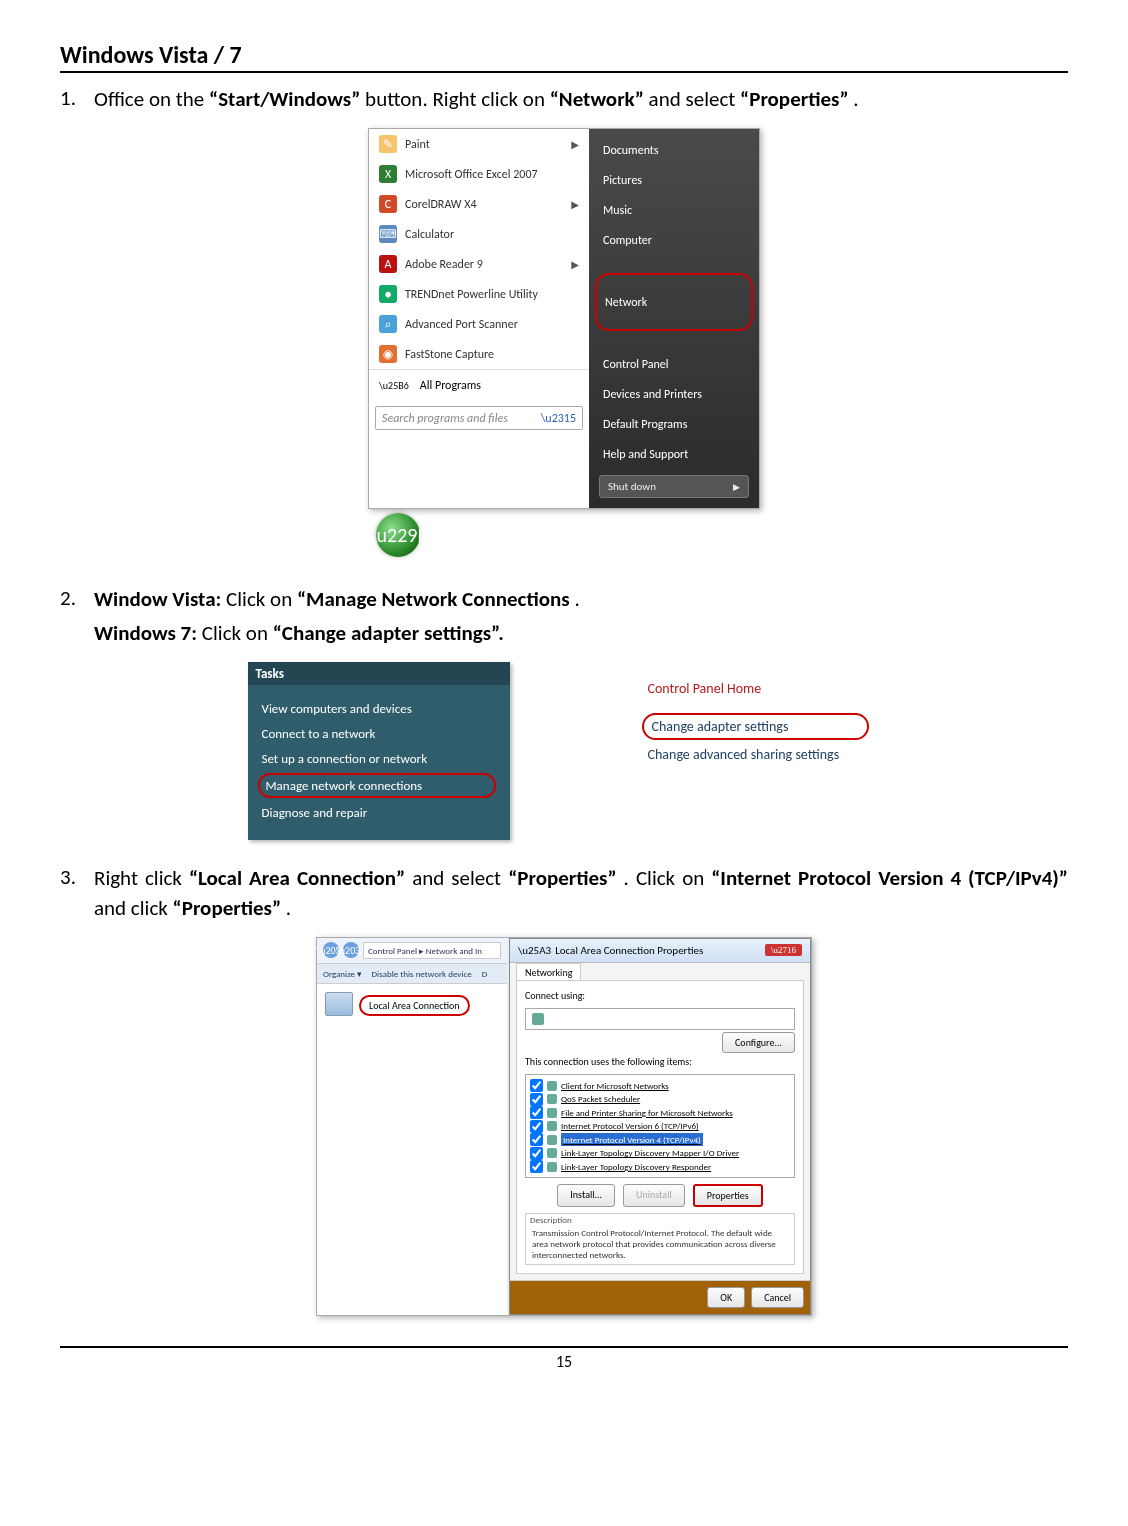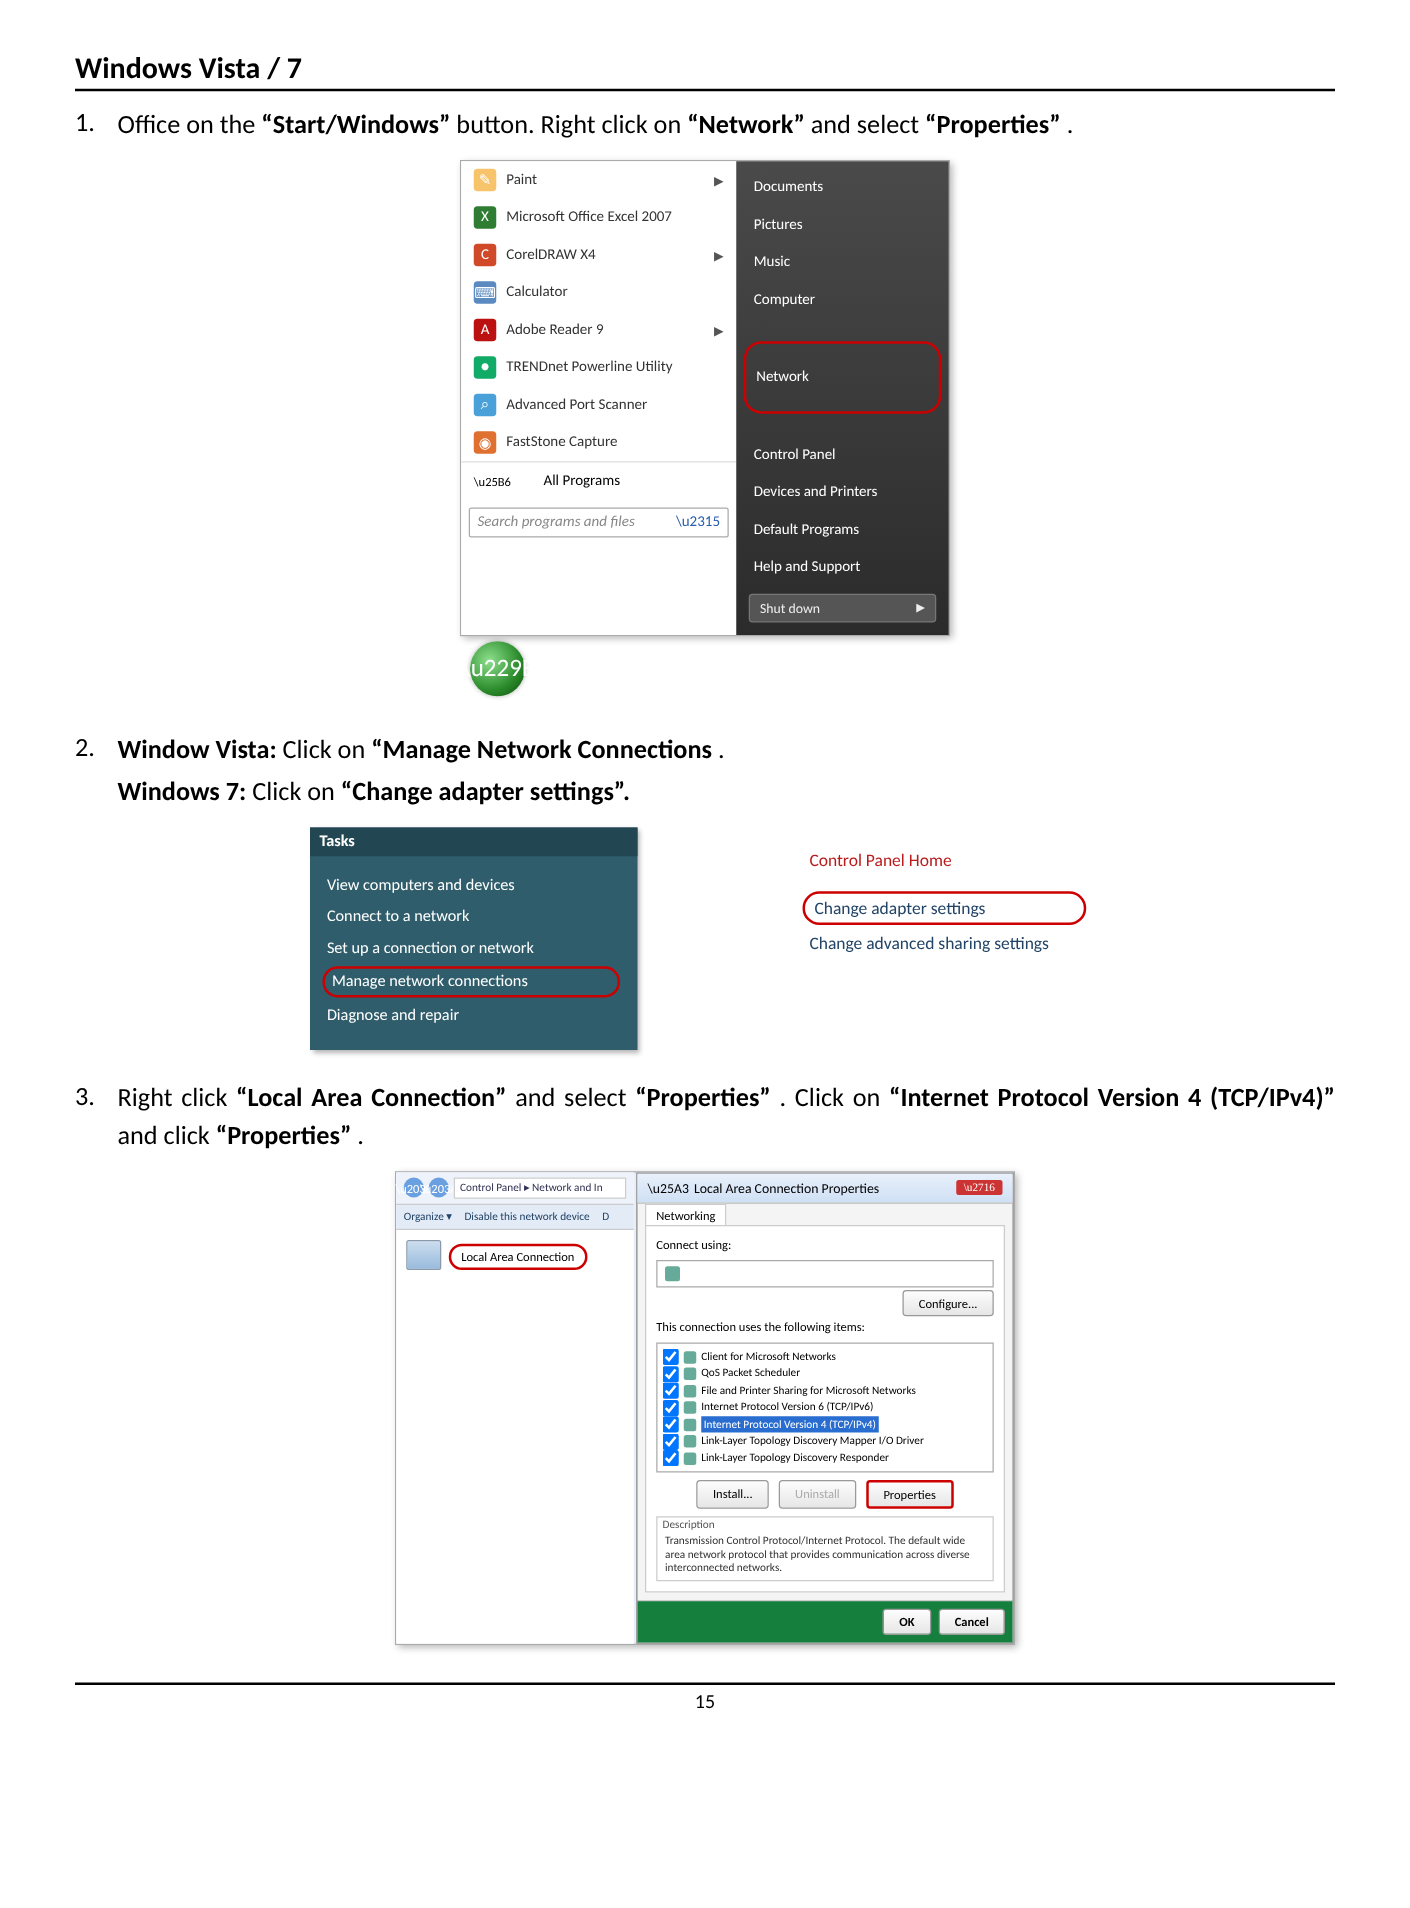--- a/index.html
+++ b/index.html
@@ -75,21 +75,21 @@
   .sm-item .arrow {
     margin-left: auto;
     color: #555;
     font-size: 10px;
   }
   .sm-all {
     border-top: 1px solid #ddd;
     padding: 8px 10px;
     display: flex;
     align-items: center;
-    gap: 26px;
+    gap: 11px;
   }
   .sm-search {
     margin: 6px;
     border: 1px solid #aaa;
     border-radius: 2px;
     padding: 4px 6px;
     font-style: italic;
     color: #888;
     display: flex;
     align-items: center;
@@ -311,46 +311,45 @@
   }
   .btn.hl { border: 2px solid #c00; }
   .btn.dis { color: #aaa; }
   .conn-list {
     border: 1px solid #aaa;
     background: #fff;
     padding: 4px;
     font-size: 9px;
     line-height: 1.5;
   }
-  .conn-list .row { display: flex; align-items: center; gap: 4px; }
+  .conn-list .row { display: flex; align-items: center; gap: 4px; text-decoration: underline; }
   .conn-list input { margin: 0; }
   .conn-list .sel {
     background: #2a6dd0;
     color: #fff;
     padding: 0 2px;
   }
   .btn-row {
     display: flex;
     gap: 8px;
     justify-content: center;
   }
   .desc-box {
     border: 1px solid #ccc;
     padding: 4px 6px;
     font-size: 9px;
     color: #333;
   }
   .dlg-foot {
-    background: #15803d;
+    background: #a16207;
     padding: 6px;
     display: flex;
     justify-content: flex-end;
     gap: 6px;
     border-top: 1px solid #ccc;
-    font-weight: bold;
   }
   .page-foot {
     border-top: 2px solid #000;
     text-align: center;
     margin-top: 30px;
     padding-top: 4px;
     font-size: 16px;
   }
 </style>
 </head>

